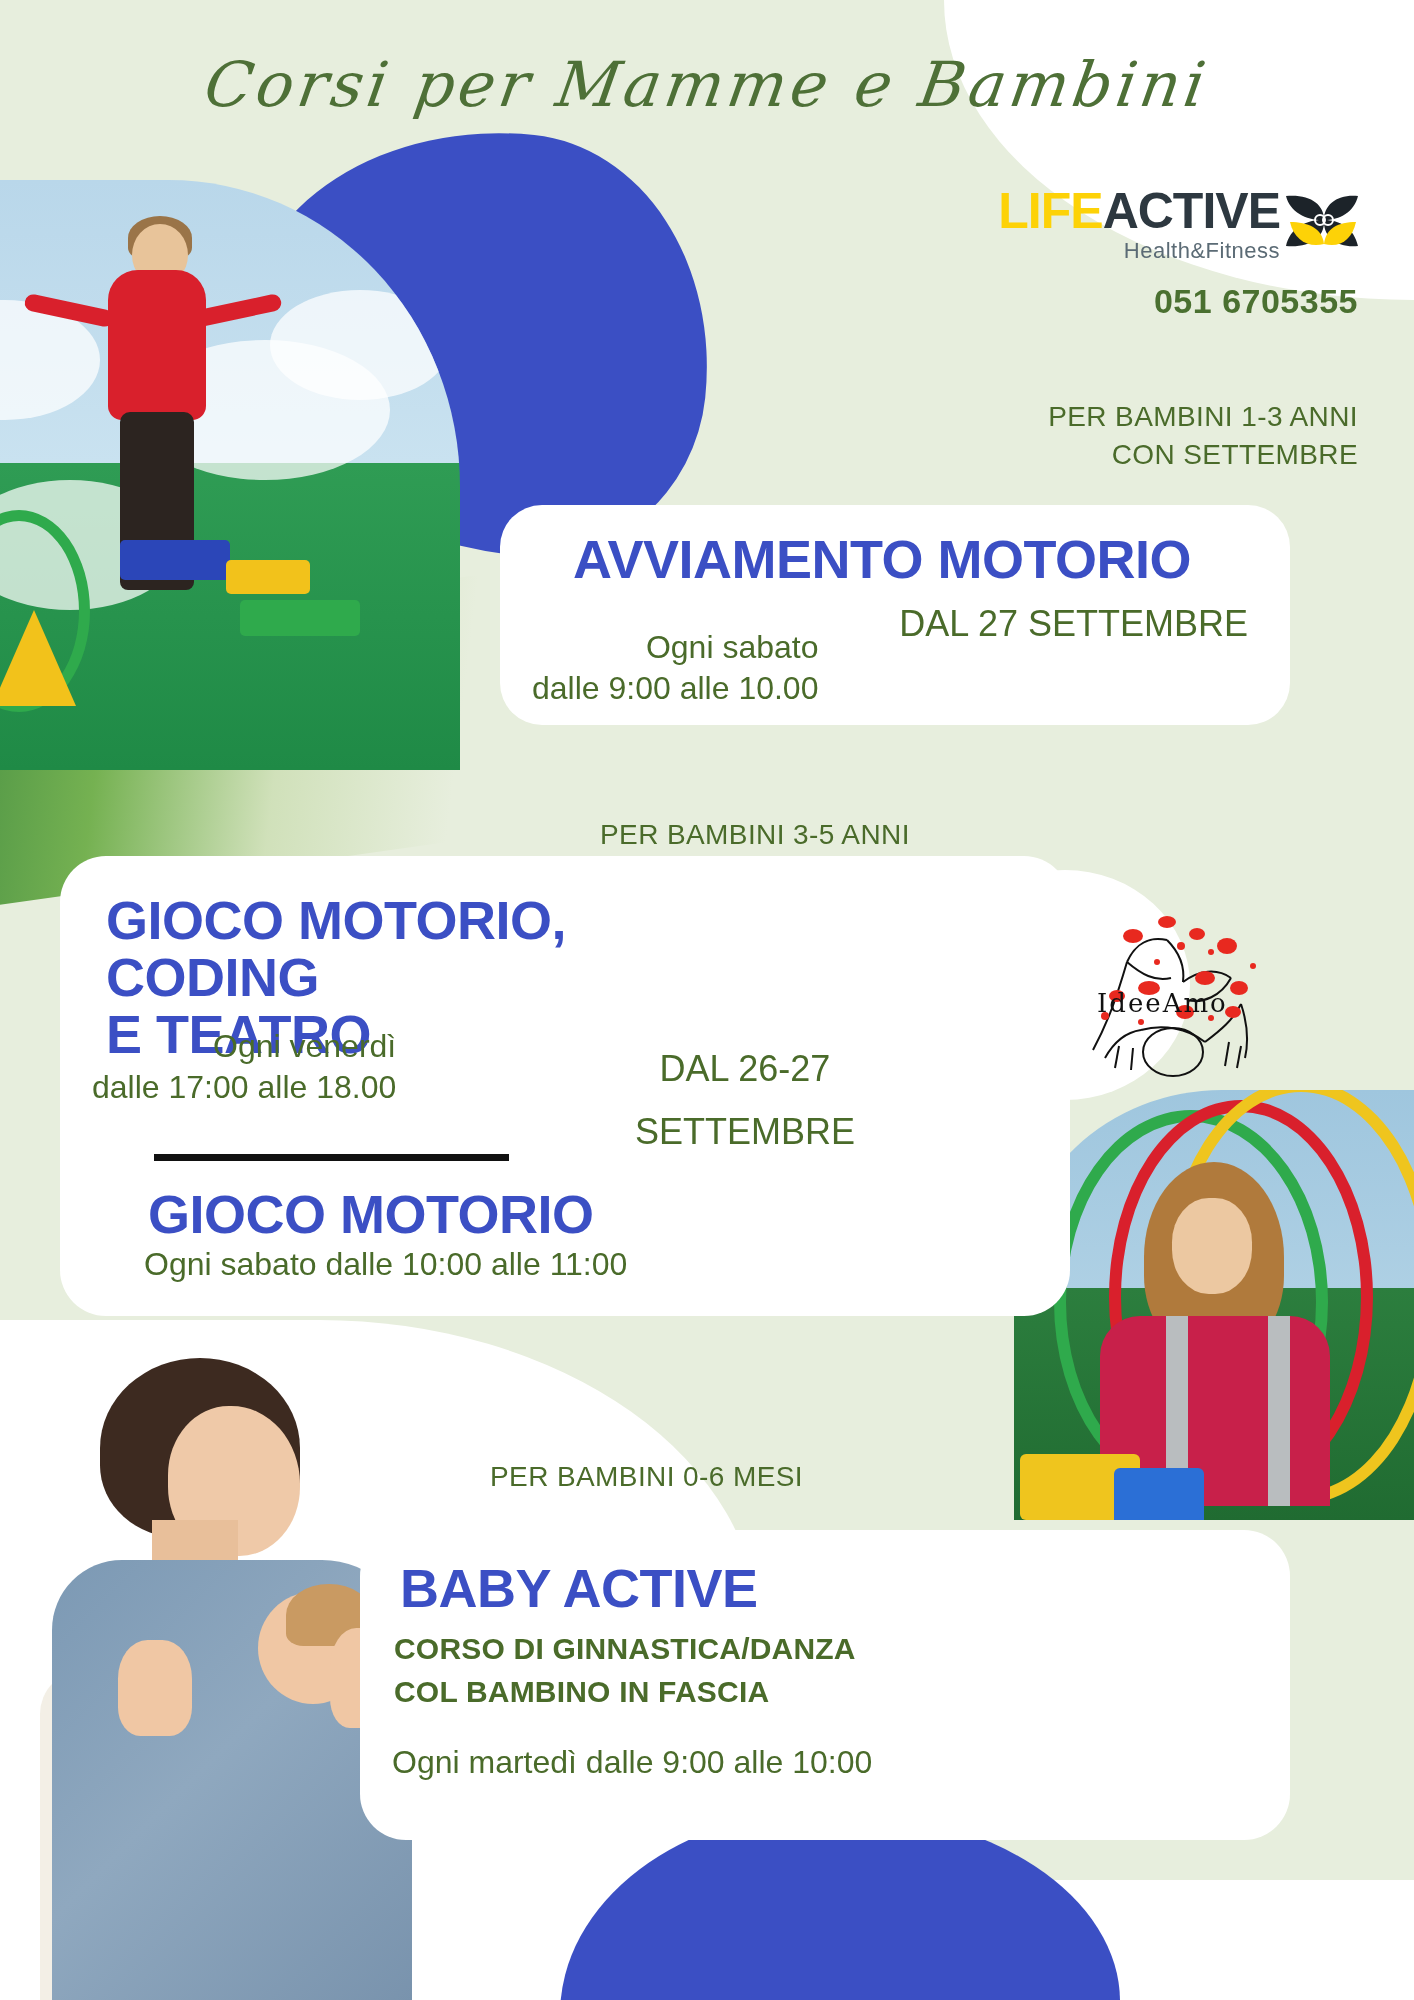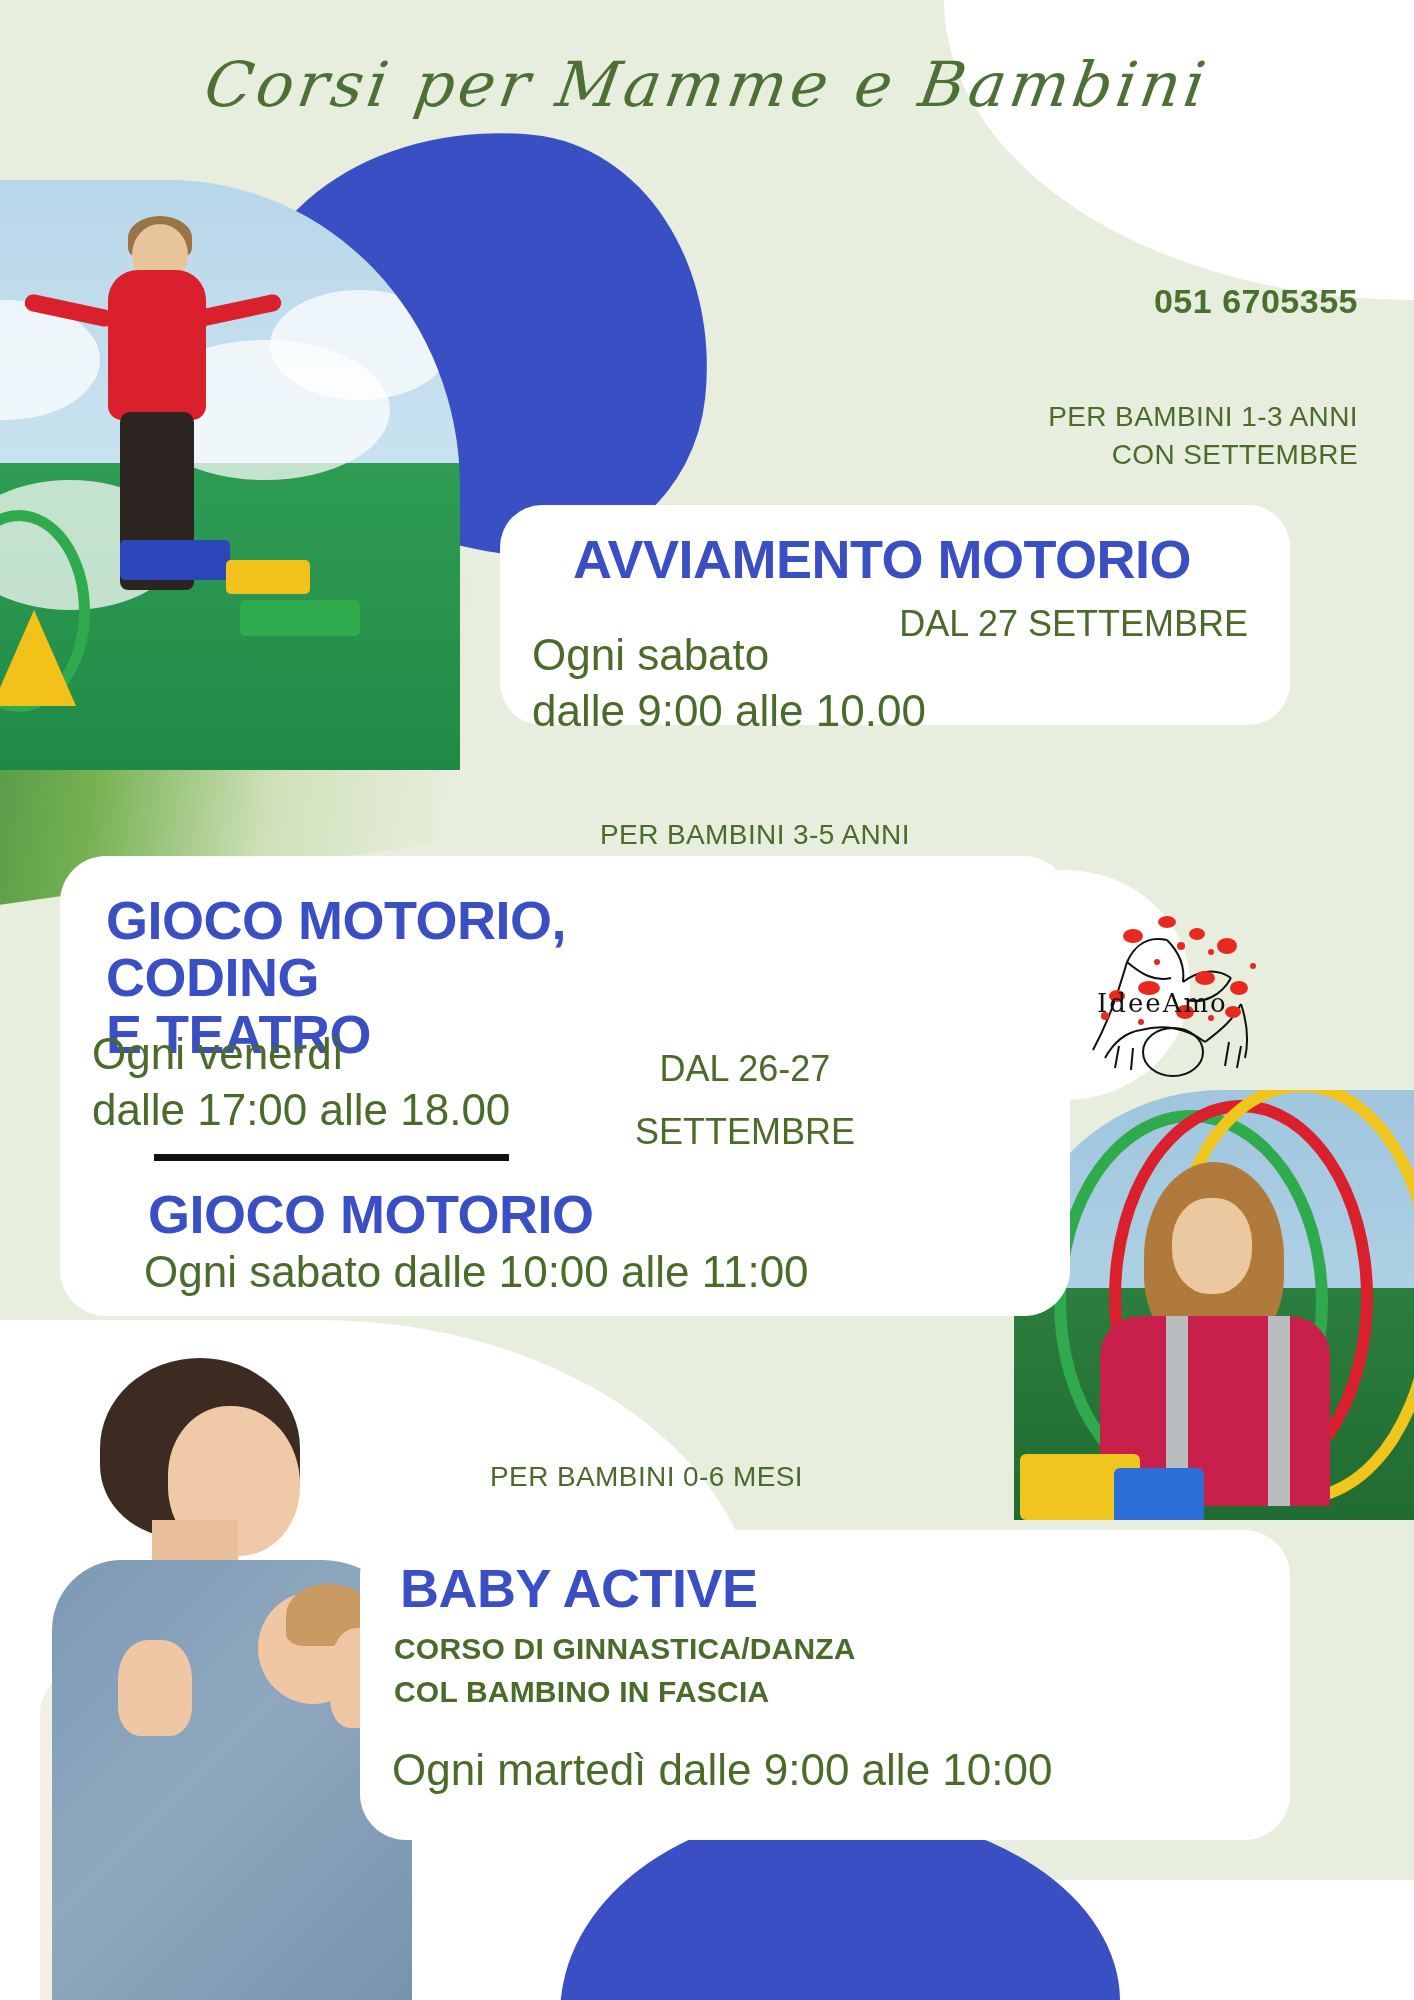--- a/index.html
+++ b/index.html
@@ -378,22 +378,23 @@
   h1.course-title {
     margin: 8px;
     color: #3b4fc4;
     font-weight: 800;
     font-size: 54px;
     letter-spacing: -.5px;
     line-height: 1.06;
   }
   .schedule {
     color: #4a6b2a;
-    font-size: 44px;
+    font-size: 32px;
     line-height: 1.28;
+    text-align: right;
   }
   .startdate {
     color: #4a6b2a;
     font-size: 36px;
     line-height: 1.3;
   }
 
   
   .c1-title { position: absolute; left: 0; right: 26px; top: 18px; text-align: center; }
   .c1-date  { position: absolute; right: 42px; top: 96px; }
@@ -491,20 +492,38 @@
     <div class="mom-neck"></div>
     <div class="mom-wrap"></div>
     <div class="baby-head"></div>
     <div class="baby-hair"></div>
     <div class="mom-hand" style="left:118px;top:300px;width:74px;height:96px;"></div>
     <div class="mom-hand" style="left:330px;top:288px;width:66px;height:100px;"></div>
   </div>
 
   <div class="script-title">Corsi per Mamme e Bambini</div>
 
+  <div class="logo">
+    <div class="logo-text">
+      <div class="logo-row">
+        <span class="logo-life">LIFE</span>
+        <span class="logo-active">ACTIVE</span>
+      </div>
+      <div class="logo-sub">Health&amp;Fitness</div>
+    </div>
+    <span class="logo-bee">
+      <svg width="76" height="60" viewBox="0 0 76 60" aria-hidden="true">
+        <path d="M2 4 C26 2, 40 12, 40 28 C40 12, 54 2, 74 4 C70 20, 56 28, 40 28 C56 28, 70 36, 74 54 C54 56, 40 46, 40 30 C40 46, 26 56, 2 54 C6 36, 22 28, 38 28 C22 28, 6 20, 2 4 Z" fill="#1c2329"></path>
+        <path d="M6 30 C24 30, 38 36, 40 52 C24 56, 10 48, 6 30 Z" fill="#fdd207"></path>
+        <path d="M72 30 C54 30, 42 36, 40 52 C56 56, 68 48, 72 30 Z" fill="#fdd207"></path>
+        <circle cx="36" cy="28" r="5" fill="none" stroke="#ffffff" stroke-width="2"></circle>
+        <circle cx="44" cy="28" r="5" fill="none" stroke="#ffffff" stroke-width="2"></circle>
+      </svg>
+    </span>
+  </div>
 
   <div class="phone">051 6705355</div>
 
   <div class="eyebrow eyebrow-1">
     <div>PER BAMBINI 1-3 ANNI</div>
     <div>CON SETTEMBRE</div>
   </div>
 
   <div class="card card-1">
     <h1 class="course-title c1-title">AVVIAMENTO MOTORIO</h1>

